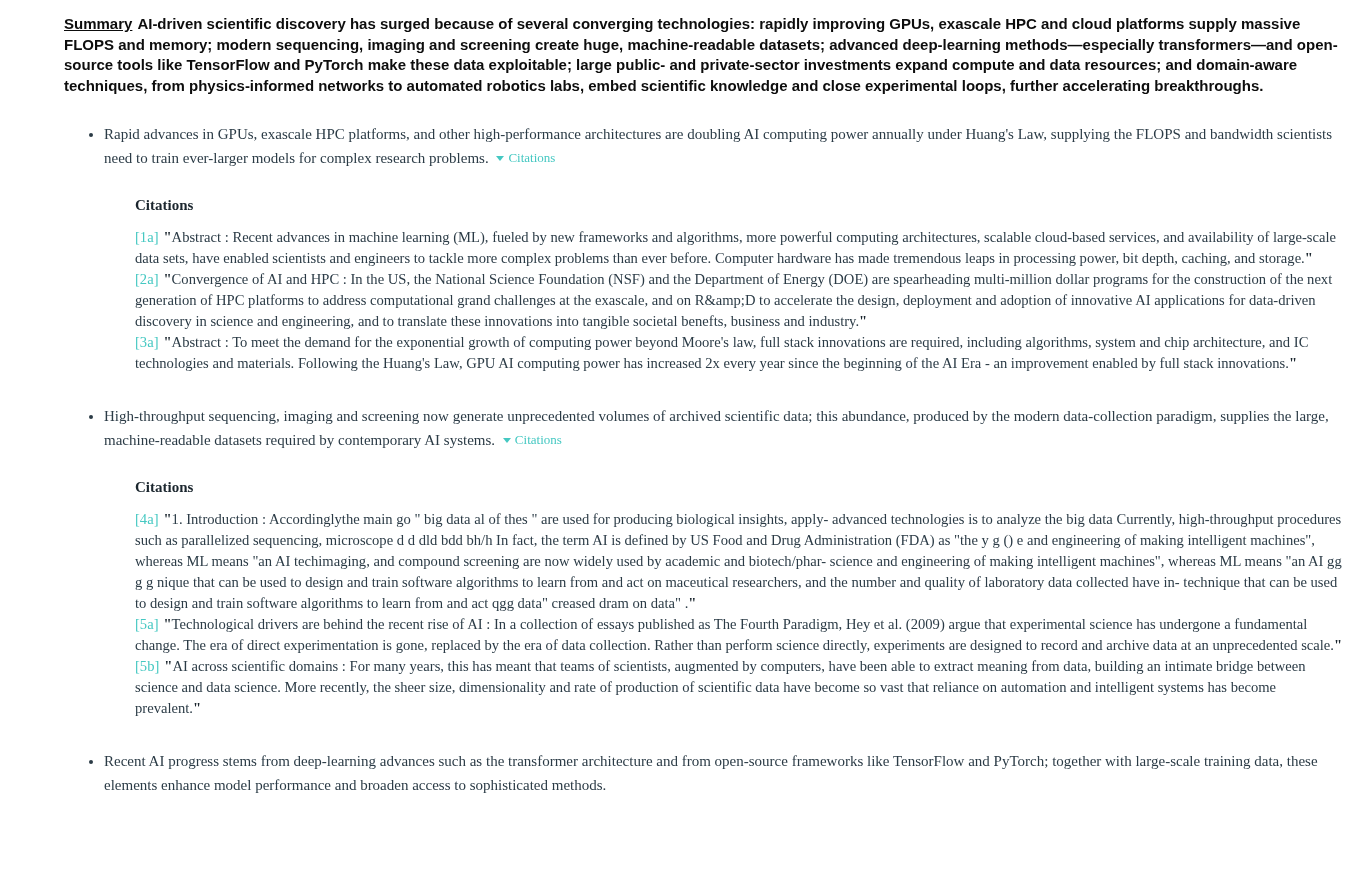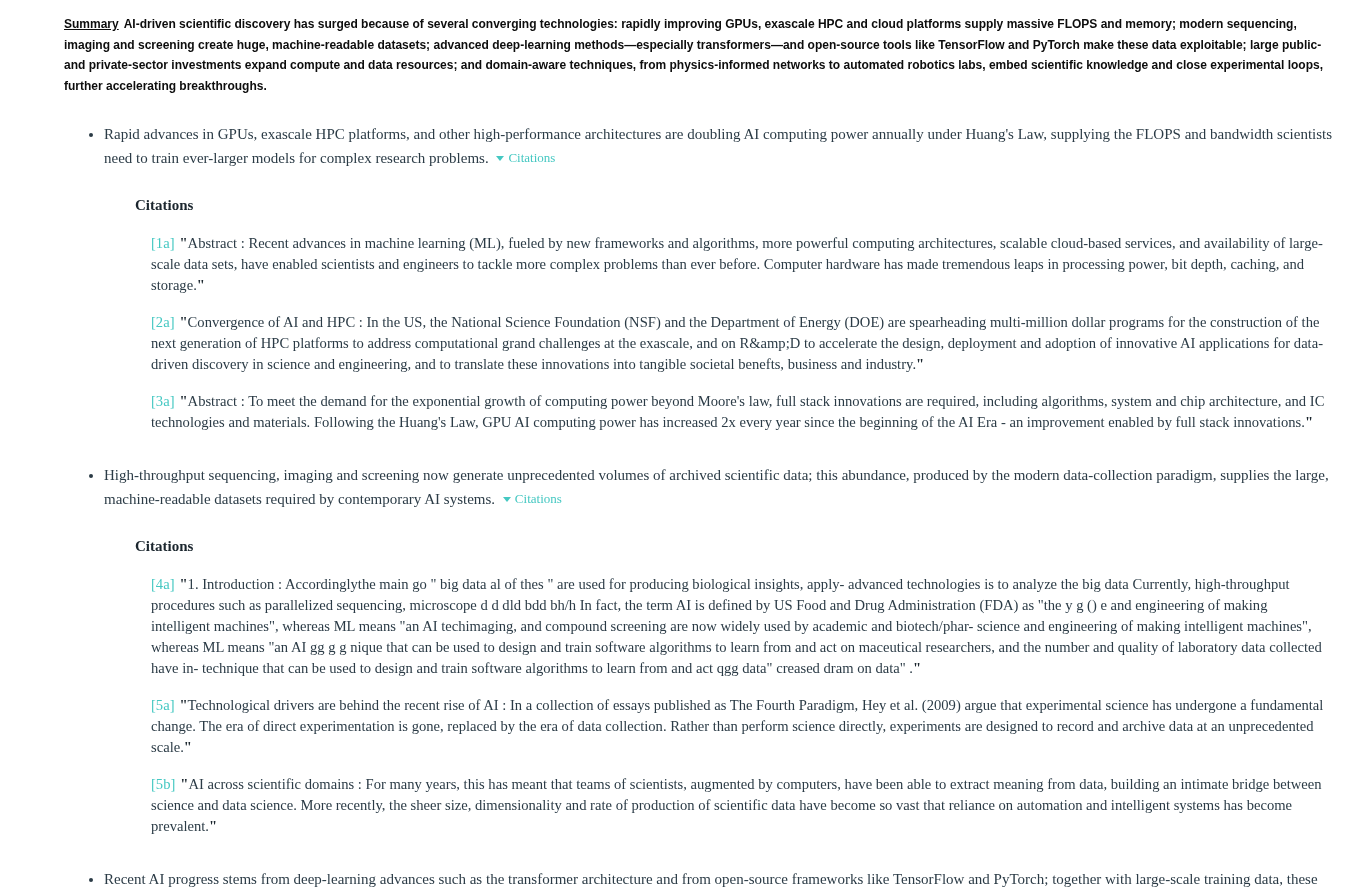--- a/index.html
+++ b/index.html
@@ -17,21 +17,21 @@
     background: #ffffff;
   }
   h1.answer-title {
     font-size: 23px;
     font-weight: 700;
     color: #0d0d0d;
     margin: 4px 0 22px 0;
     letter-spacing: 0.2px;
   }
   .summary {
-    font-size: 12px;
+    font-size: 15px;
     font-weight: 700;
     line-height: 20.5px;
     color: #0d0d0d;
     margin: 0 0 26px 0;
   }
   .summary-label {
     text-decoration: underline;
     margin-right: 5px;
   }
   ul.bullet-list {
@@ -76,21 +76,21 @@
   .citations-heading {
     font-size: 15px;
     font-weight: 700;
     color: #1b262e;
     margin-bottom: 10px;
   }
   .citation {
     font-size: 14.6px;
     line-height: 21px;
     color: #2b3b46;
-    margin: 16px;
+    margin: 0;
   }
   .cite-ref {
     color: #45c8c2;
     margin-right: 5px;
     cursor: pointer;
   }
   .quote::before {
     content: '"';
     font-weight: 700;
     color: #1b262e;

